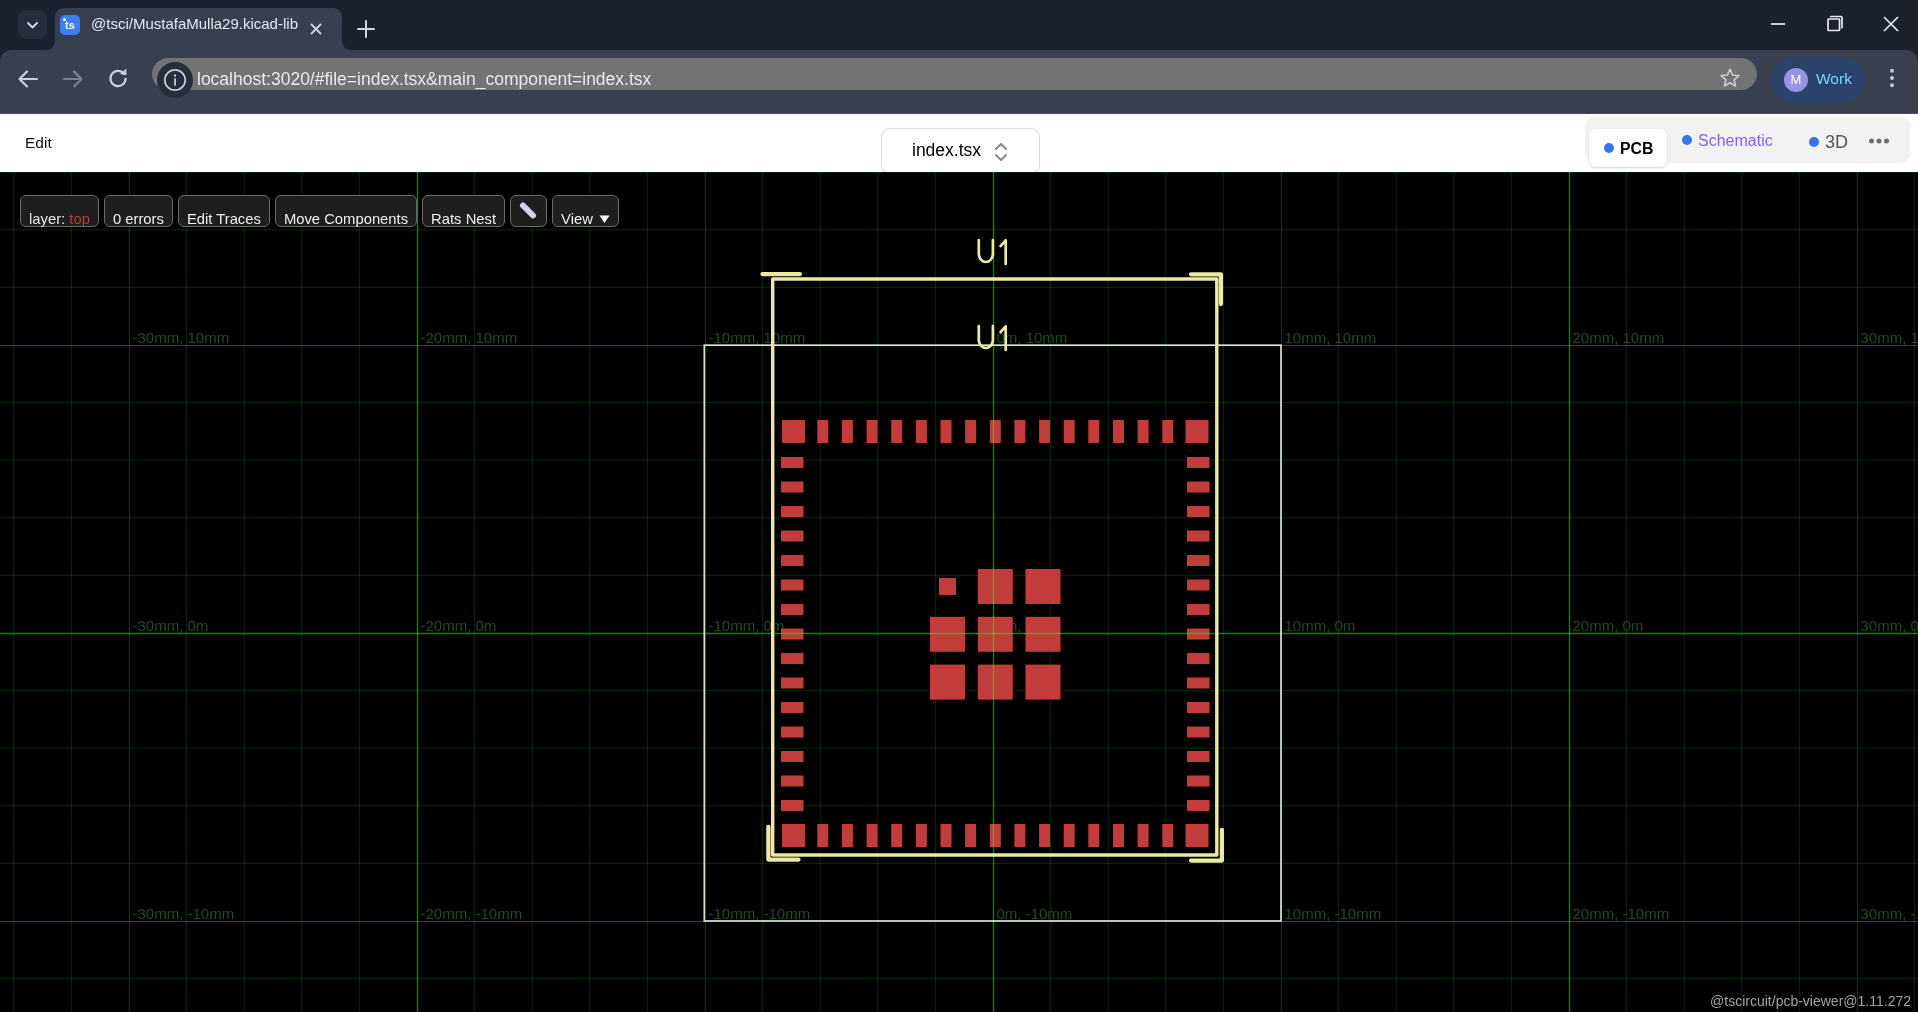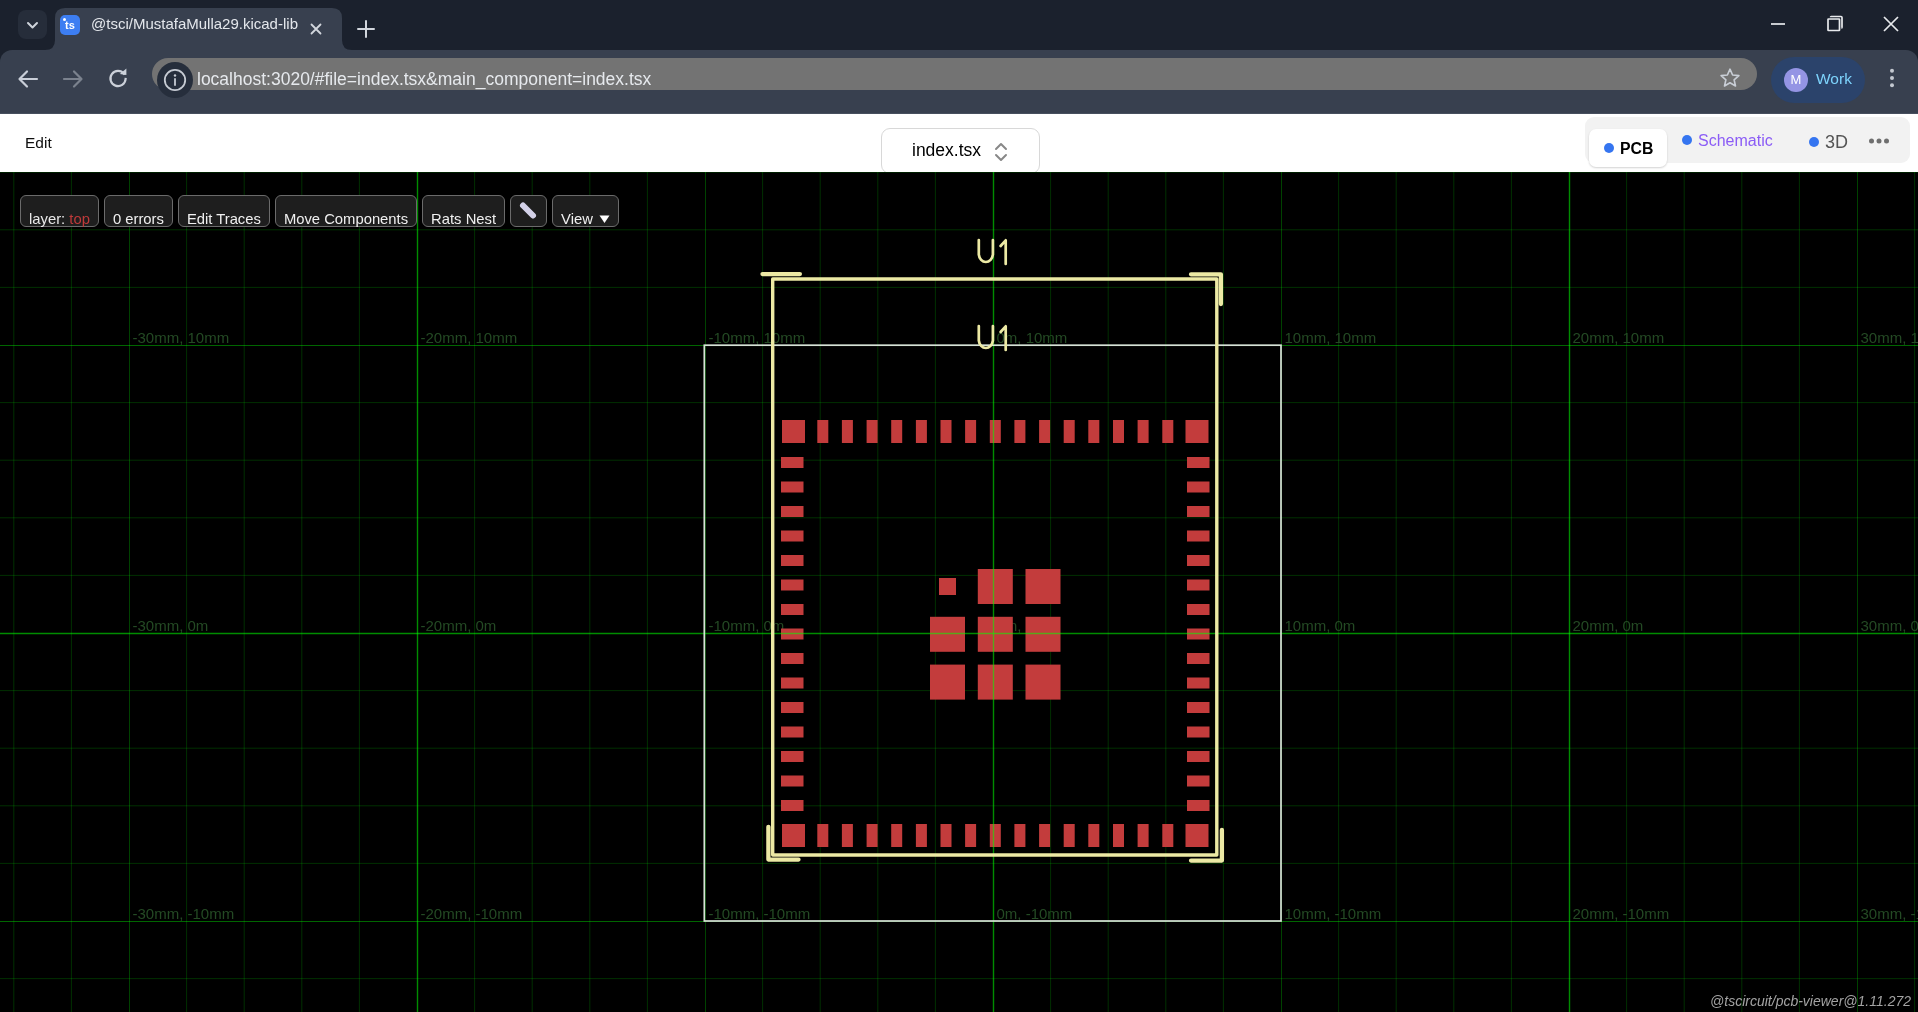--- a/index.html
+++ b/index.html
@@ -33,21 +33,21 @@
   .seg { position:absolute; left:1585px; top:3px; width:325px; height:46px; border-radius:9px;
      background:#f2f2f2; }
   .segpill { position:absolute; left:4px; top:12px; width:78px; height:38px; border-radius:7px; background:#fff;
      box-shadow:0 1px 2px rgba(0,0,0,0.18); }
   .dot { display:inline-block; width:10px; height:10px; border-radius:5px; background:#3575f0;
      vertical-align:middle; margin-right:6px; margin-top:-3px; }
   .canvas { position:relative; width:1918px; height:840px; background:#000; }
   .cbtns { position:absolute; left:20px; top:23px; display:flex; gap:5px; }
   .cbtn { height:32px; background:#1e1e1e; border:1.4px solid #6b6b6b; border-radius:6px; color:#f0f0f0;
      font-size:14.8px; line-height:30px; padding:8px 8px; white-space:nowrap; }
-  .footer { position:absolute; right:7px; bottom:3px; color:#a3a3a3; font-size:14px;font-style:italic; }
+  .footer { position:absolute; right:7px; bottom:3px; color:#a3a3a3; font-size:14px; }
 </style>
 </head>
 <body>
 <div class="frame">
   <div class="tabstrip">
     <div class="tsearch">
       <svg width="29" height="29" viewBox="0 0 29 29">
           <path d="M10 13 L14.5 17.5 L19 13" stroke="#ced3da" stroke-width="2" fill="none" stroke-linecap="round" stroke-linejoin="round"></path>
         </svg>
     </div>

